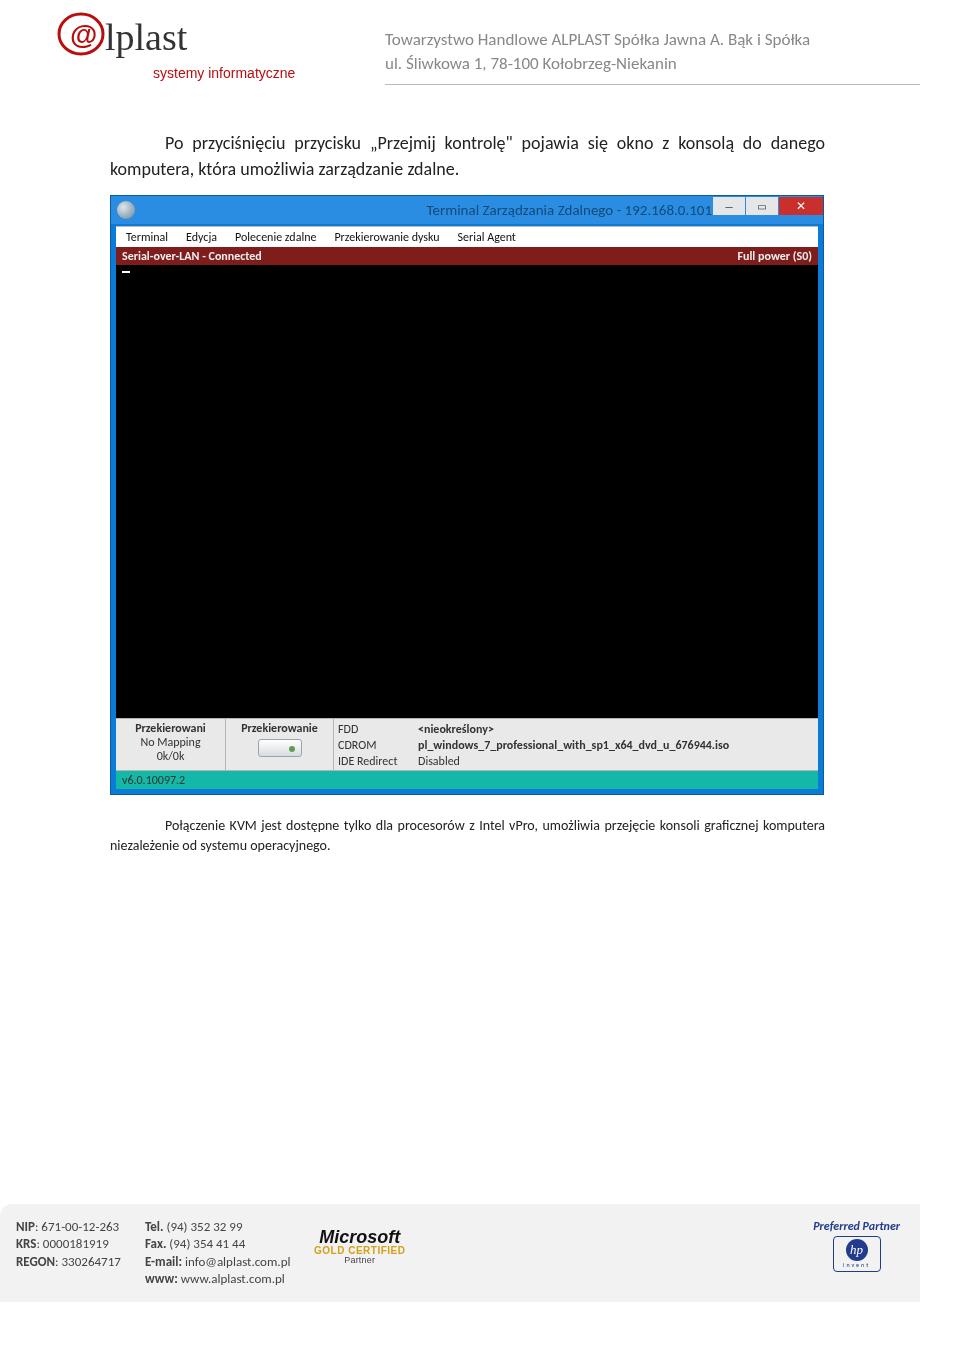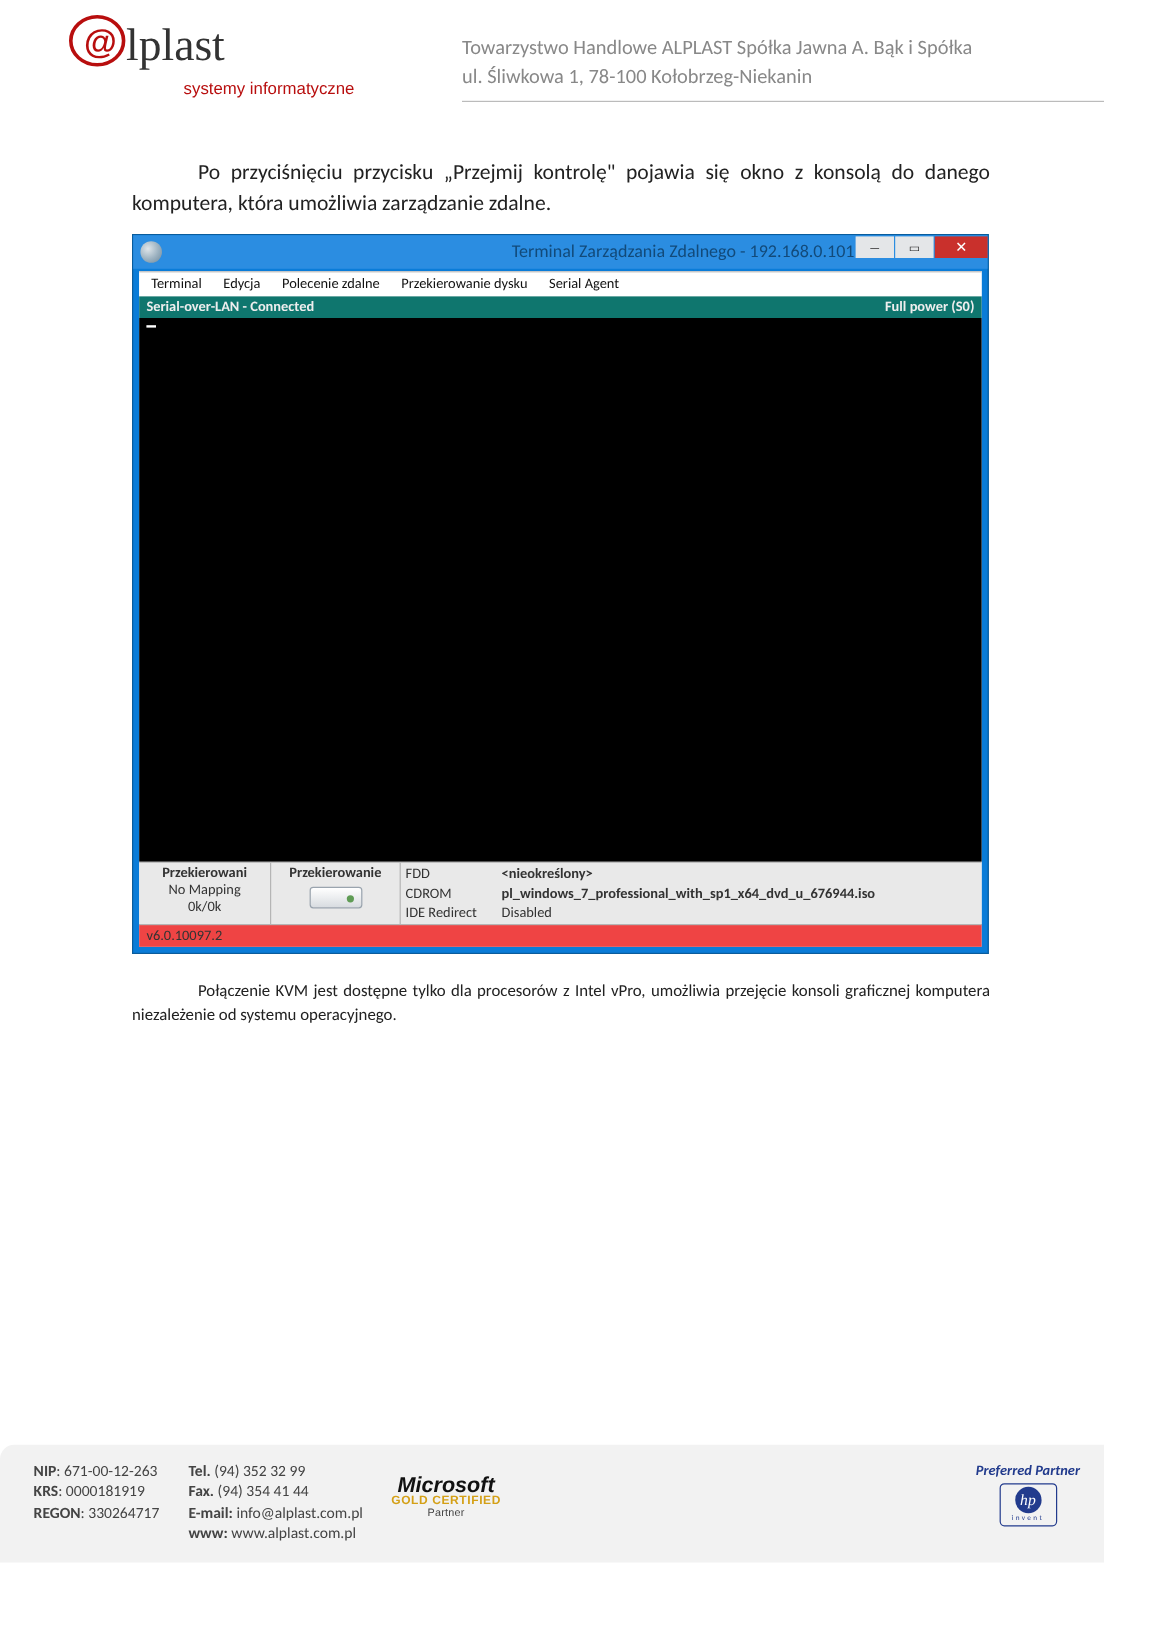--- a/index.html
+++ b/index.html
@@ -78,21 +78,21 @@
       position: absolute; left: 5px; right: 5px; top: 30px; bottom: 5px;
       background: #f2f2f2;
       display: flex; flex-direction: column;
     }
     .menu-bar {
       background: #fff; border-top: 1px solid #bbb;
       display: flex; padding: 3px 10px; gap: 18px;
       font-size: 12px; color: #111;
     }
     .status-bar {
-      background: #0f766e; color: #eee;
+      background: #7f1d1d; color: #eee;
       display: flex; justify-content: space-between;
       padding: 2px 6px; font-weight: bold; font-size: 12px;
     }
     .terminal-area {
       flex: 1; background: #000; color: #fff;
       font-family: "Lucida Console", monospace;
       padding: 4px 6px; font-size: 12px; position: relative;
     }
     .terminal-area .cursor {
       position: absolute; left: 6px; top: 6px;
@@ -116,42 +116,42 @@
     .drive-icon::after{
       content:""; position:absolute; right:6px; top:6px; width:6px; height:6px;
       border-radius:50%; background:#5f9c55;
     }
     .bcol.devv { flex: 1; border-right: none; }
     .dev-row { display:flex; line-height: 16px; }
     .dev-row .k { width: 80px; }
     .dev-row .v { flex:1; }
     .dev-row .v b { font-weight: bold; }
     .ver-strip {
-      background: #ef4444; color: #333; font-size: 12px; padding: 2px 6px;
+      background: #14b8a6; color: #333; font-size: 12px; padding: 2px 6px;
       border-top: 1px solid #b5b5b5;
     }
 
     .body-text2 {
       position: absolute;
       left: 110px; right: 135px;
       top: 816px;
       font-size: 14px;
       line-height: 1.45;
       text-align: justify;
       color: #222;
     }
     .body-text2 p { text-indent: 55px; }
 
     
     .footer {
       position: absolute;
       left: 0; right: 40px; bottom: 55px;
       background: #f2f2f2;
       border-radius: 12px 0 0 0;
-      padding: 14px 20px 14px 28px;
+      padding: 14px 20px 14px 16px;
       display: flex; gap: 14px;
       font-size: 13px; color: #444; line-height: 1.35;
       align-items: flex-start;
     }
     .fcol { white-space: nowrap; }
     .fcol1 { width: 115px; }
     .fcol2 { width: 200px; }
     .fcol3 { width: 155px; }
     .fcol4 { width: 180px; }
     .flogos { flex: 1; display: flex; align-items: center; justify-content: space-between; gap: 18px; }

